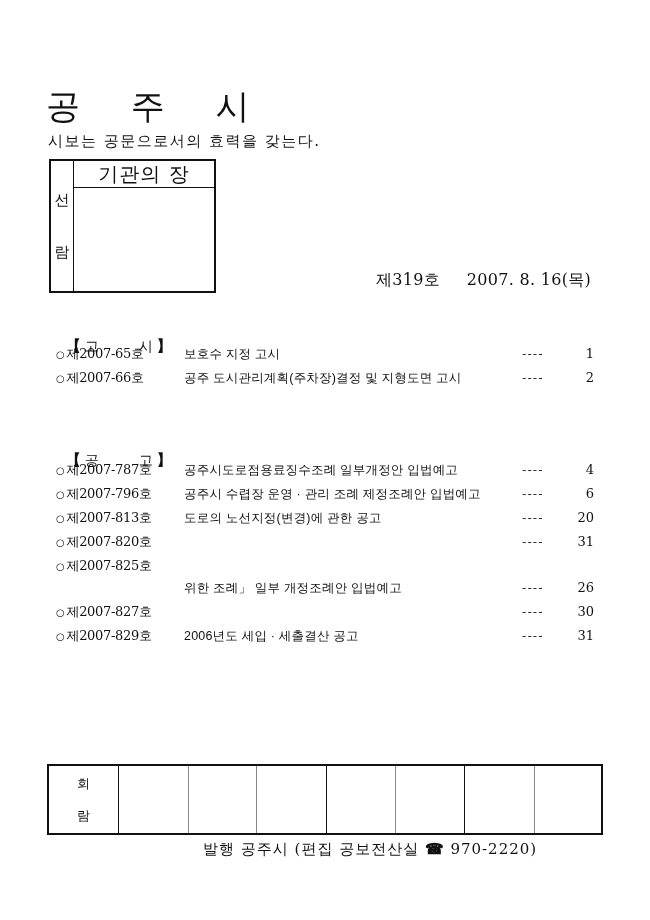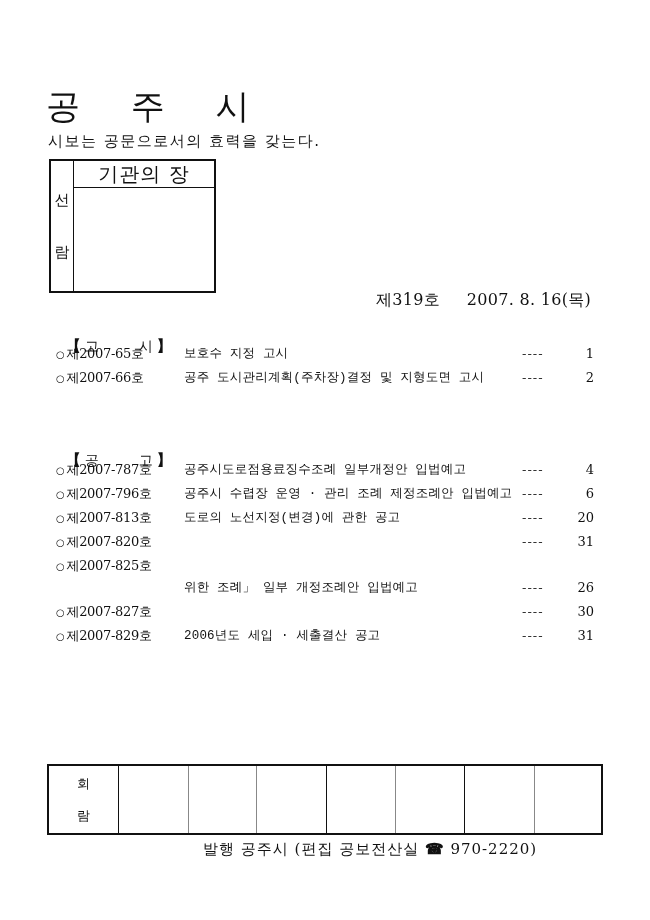--- a/index.html
+++ b/index.html
@@ -62,21 +62,20 @@
       line-height: 26px;
       letter-spacing: 1px;
     }
 
     .issue {
       left: 376px; top: 269px;
       font-size: 16px;
       line-height: 22px;
       white-space: nowrap;
       letter-spacing: 0.3px;
-      margin-top: 20px;
     }
 
     .section-head {
       left: 56px;
       font-size: 14px;
       font-weight: bold;
       line-height: 20px;
       white-space: pre;
     }
     .section-head .bracket { font-weight: bold; font-size: 15px; }
@@ -90,21 +89,21 @@
       line-height: 22px;
       white-space: nowrap;
     }
     .row .num {
       position: absolute; left: 0; top: 0;
       letter-spacing: -0.3px;
     }
     .row .num .bullet { font-size: 10px; margin-right: 2px; }
     .row .ttl {
       position: absolute; left: 128px; top: 0;
-      font-family: Liberation Mono, monospace;
+      font-family: Liberation Sans, sans-serif;
       font-size: 12.5px;
       letter-spacing: 0.2px;
     }
     .row .dash {
       position: absolute; left: 466px; top: 0;
       letter-spacing: 1px;
       color: #333;
     }
     .row .pg {
       position: absolute; right: 2px; top: 0;

